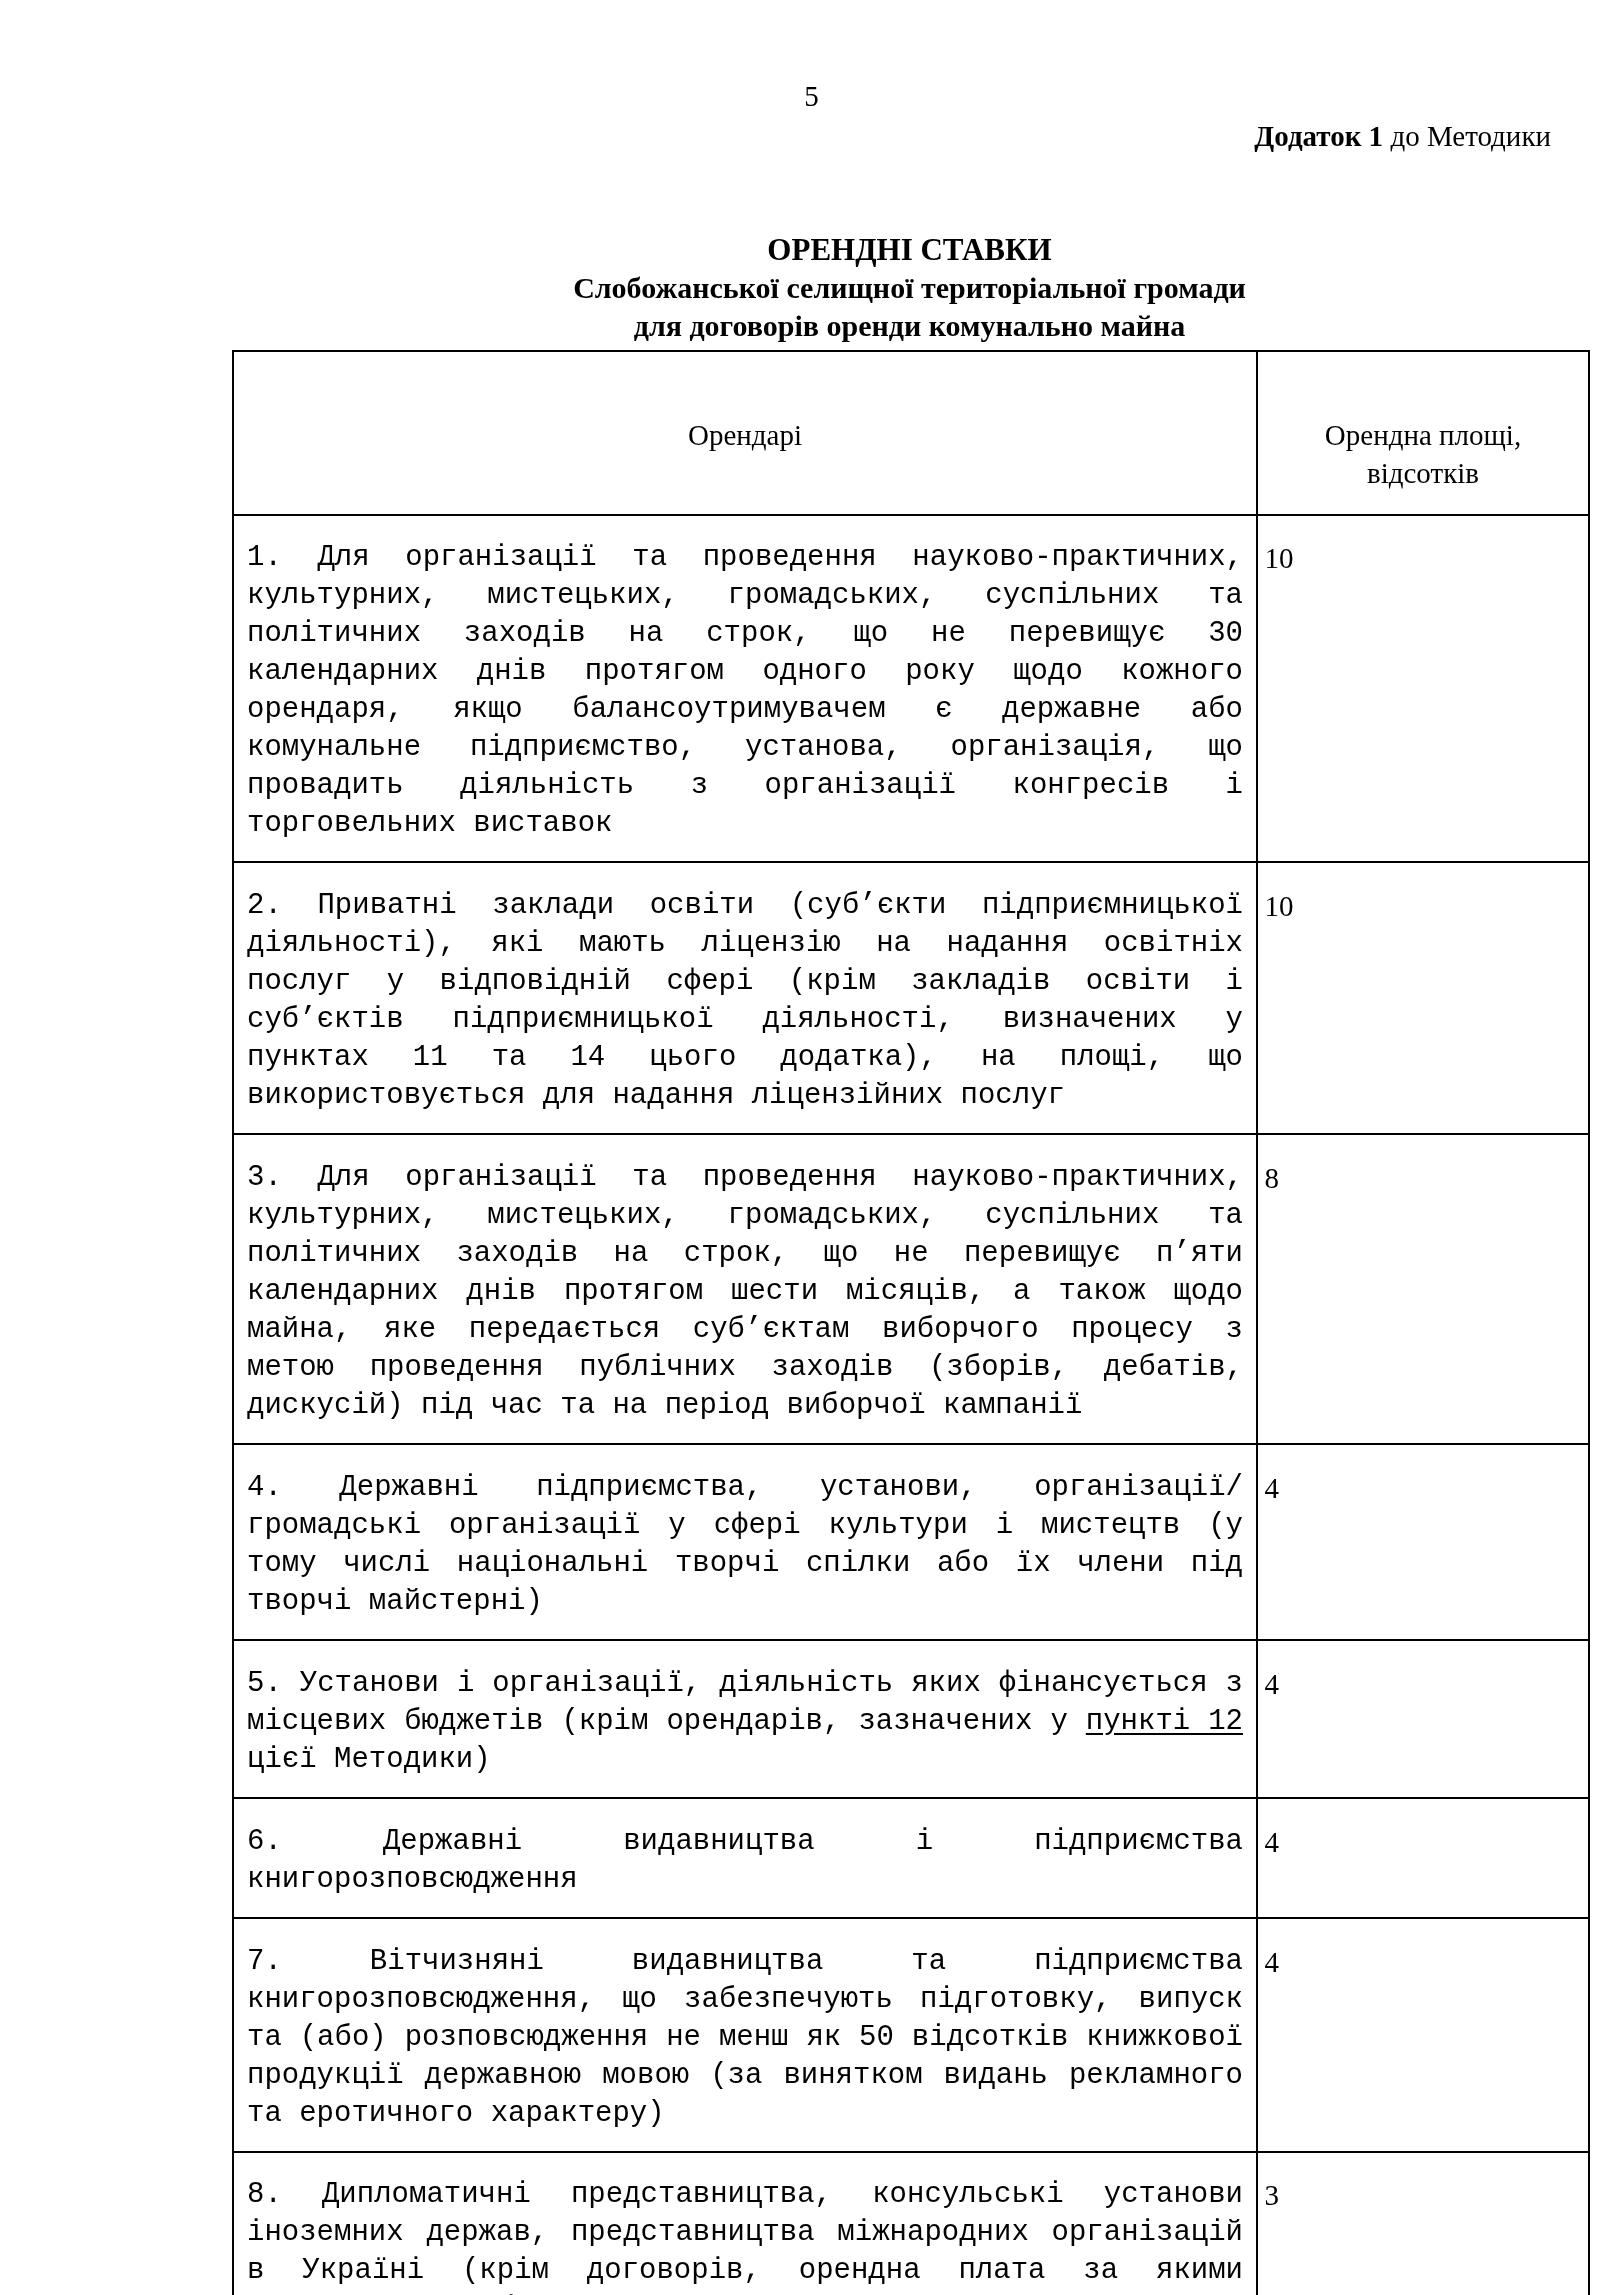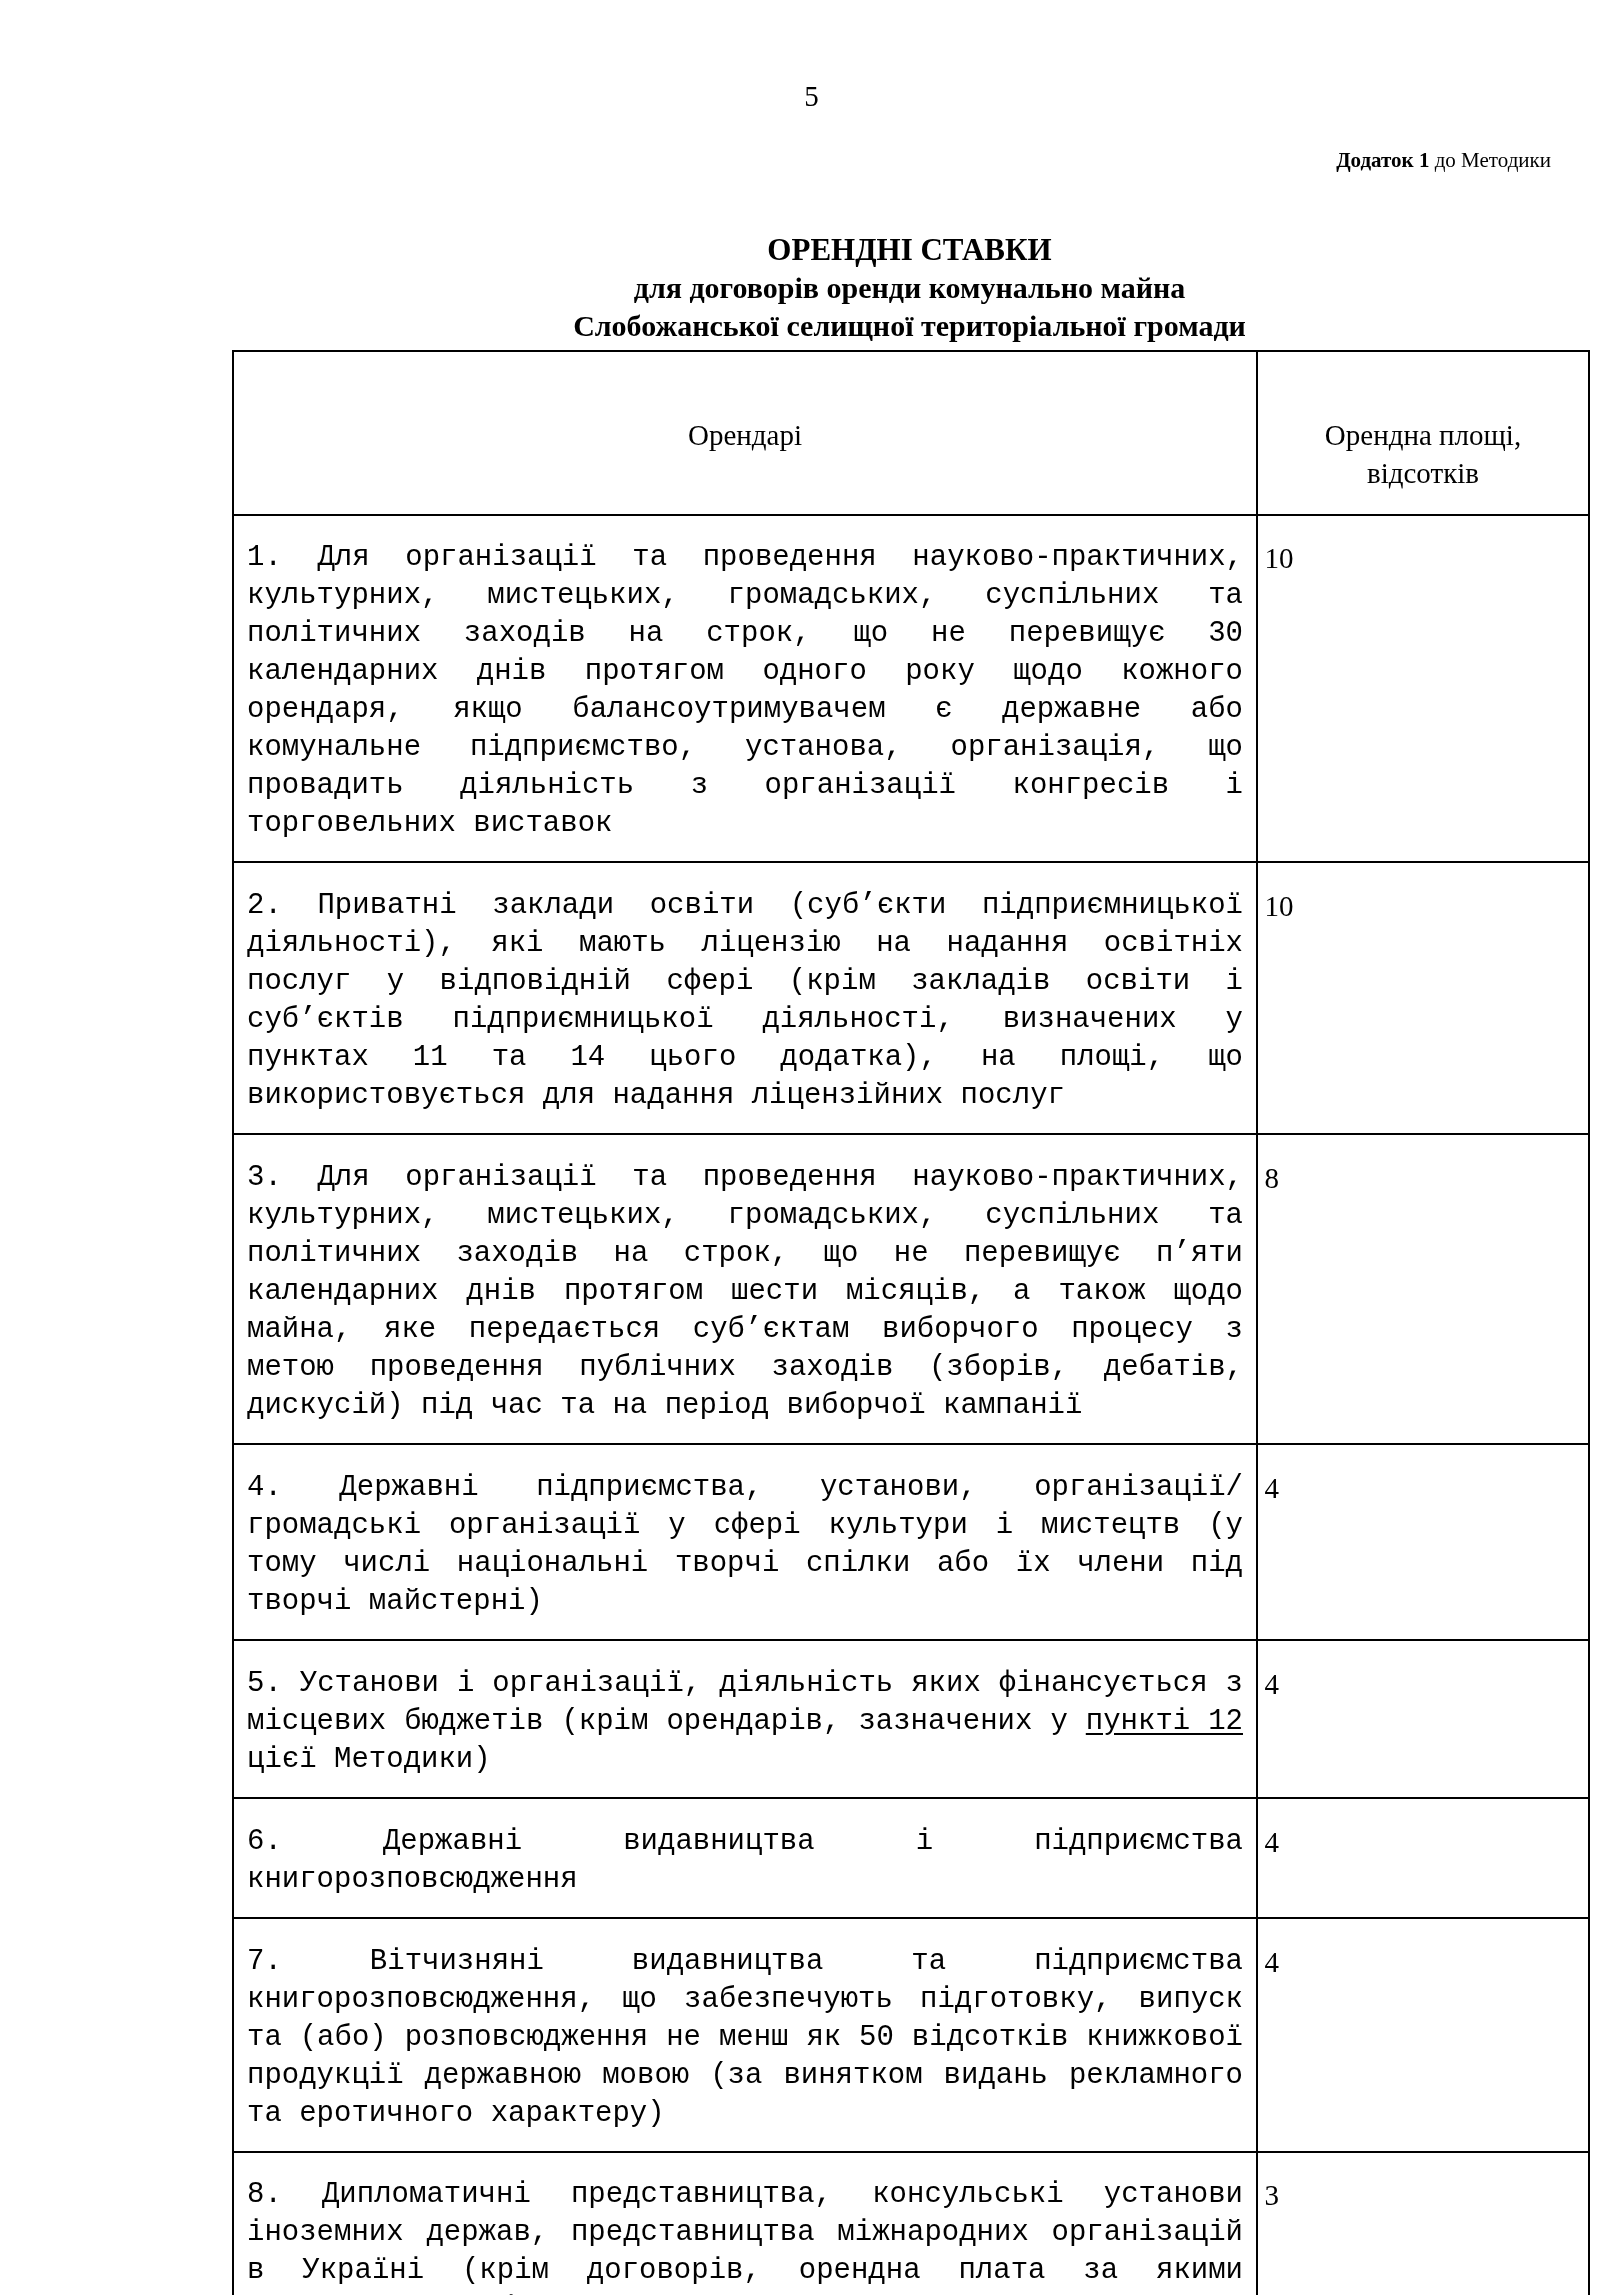--- a/index.html
+++ b/index.html
@@ -5,22 +5,22 @@
   html, body { margin: 0; padding: 0; background: #ffffff; }
   body {
     width: 1623px; height: 2295px; position: relative; overflow: hidden;
     font-family: "Liberation Serif", "DejaVu Serif", serif; color: #000;
   }
   .page-number {
     position: absolute; top: 80px; left: 0; width: 1623px; text-align: center;
     font-size: 29px; line-height: 33px;
   }
   .appendix {
-    position: absolute; top: 144px; right: 72px;
-    font-size: 21px; line-height: 33px; 
+    position: absolute; top: 120px; right: 72px;
+    font-size: 29px; line-height: 33px; 
   }
   .appendix b { font-weight: bold; }
   .title-block {
     position: absolute; left: 232px; width: 1355px; top: 230px;
     text-align: center; font-weight: bold;
   }
   .title-main { font-size: 31px; line-height: 39px; }
   .title-sub { font-size: 30px; line-height: 38px; }
   table.rates {
     position: absolute; left: 232px; top: 350px; width: 1356px;
@@ -45,22 +45,22 @@
 </style>
 </head>
 <body>
 
 <div class="page-number">5</div>
 
 <div class="appendix"><b>Додаток 1</b><span> до Методики</span></div>
 
 <div class="title-block">
   <div class="title-main">ОРЕНДНІ СТАВКИ</div>
+  <div class="title-sub">Слобожанської селищної територіальної громади</div>
   <div class="title-sub">для договорів оренди комунально майна</div>
-  <div class="title-sub">Слобожанської селищної територіальної громади</div>
 </div>
 
 <table class="rates">
   <colgroup>
       <col class="c1">
       <col class="c2">
     </colgroup>
   <thead>
     <tr>
       <th>

